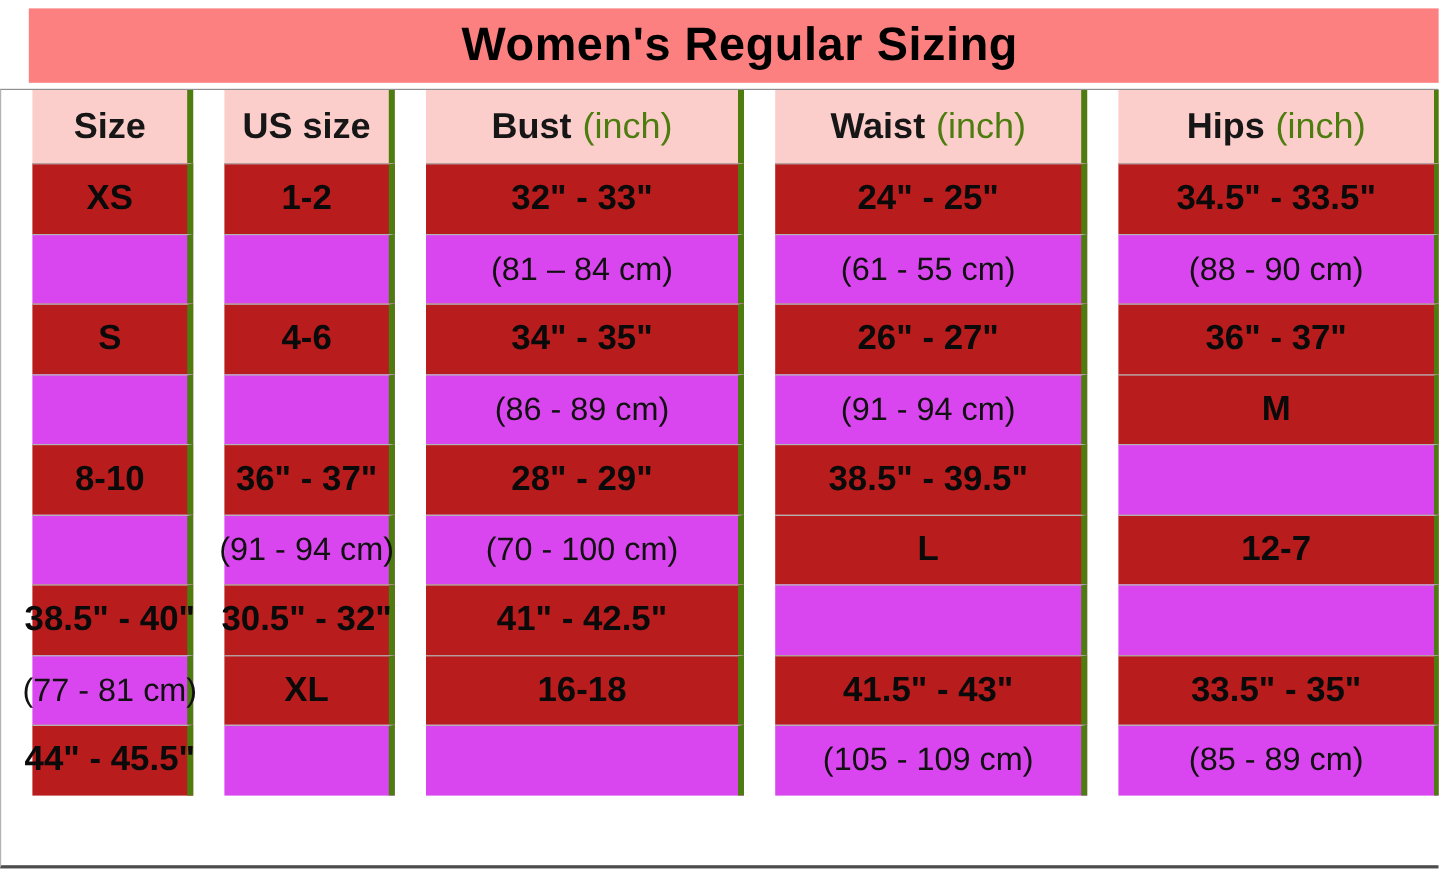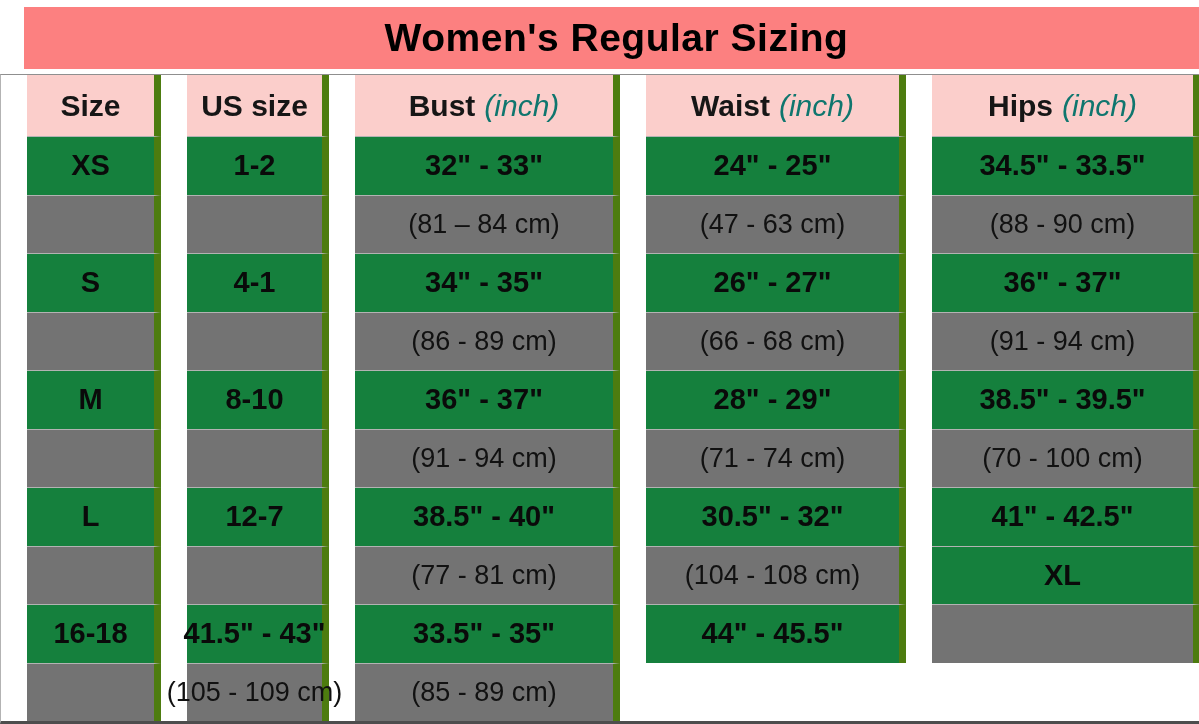--- a/index.html
+++ b/index.html
@@ -41,50 +41,49 @@
     box-sizing: border-box;
     display: grid;
     grid-template-columns: 160px 168px 291px 286px 294px;
     grid-template-rows: 61px repeat(10, 1fr);
     border-top: 1px solid #8f8f8f;
     border-left: 1px solid #b3b3b3;
     border-bottom: 3px solid #4d4d4d;
   }
   .cell {
     box-sizing: border-box;
-    border-right: 7px solid #4d7c0f;
+    border-right: 5px solid #4d7c0f;
     border-top: 1px solid #b3b3b3;
     display: flex;
     align-items: center;
     justify-content: center;
     color: #0a0a0a;
     white-space: nowrap;
     margin-left: 26px;
   }
   .cell.head {
     border-top: none;
     background: #fbcecb;
     font-size: 30px;
     font-weight: bold;
     color: #161616;
   }
   .hunit {
     font-weight: 400;
     margin-left: 9px;
-    color: #0f766e;
-    font-style: italic;
+    color: #4d7c0f;
   }
   .hunit:empty { margin-left: 0; }
   .cell.inch {
-    background: #15803d;
+    background: #b91c1c;
     font-size: 29px;
     font-weight: bold;
   }
   .cell.cm {
-    background: #737373;
+    background: #d946ef;
     font-size: 27px;
     font-weight: 400;
     color: #111111;
   }
 </style>
 </head>
 <body>
 
 <div class="page">
 
@@ -115,54 +114,51 @@
     </div>
 
   <div class="cell inch">XS</div>
   <div class="cell inch">1-2</div>
   <div class="cell inch">32" - 33"</div>
   <div class="cell inch">24" - 25"</div>
   <div class="cell inch">34.5" - 33.5"</div>
   <div class="cell cm"></div>
   <div class="cell cm"></div>
   <div class="cell cm">(81 – 84 cm)</div>
-  <div class="cell cm">(47 - 63 cm)</div>
+  <div class="cell cm">(61 - 55 cm)</div>
   <div class="cell cm">(88 - 90 cm)</div>
 
   <div class="cell inch">S</div>
-  <div class="cell inch">4-1</div>
+  <div class="cell inch">4-6</div>
   <div class="cell inch">34" - 35"</div>
   <div class="cell inch">26" - 27"</div>
   <div class="cell inch">36" - 37"</div>
   <div class="cell cm"></div>
   <div class="cell cm"></div>
   <div class="cell cm">(86 - 89 cm)</div>
-  <div class="cell cm">(66 - 68 cm)</div>
   <div class="cell cm">(91 - 94 cm)</div>
 
   <div class="cell inch">M</div>
   <div class="cell inch">8-10</div>
   <div class="cell inch">36" - 37"</div>
   <div class="cell inch">28" - 29"</div>
   <div class="cell inch">38.5" - 39.5"</div>
   <div class="cell cm"></div>
   <div class="cell cm"></div>
   <div class="cell cm">(91 - 94 cm)</div>
-  <div class="cell cm">(71 - 74 cm)</div>
   <div class="cell cm">(70 - 100 cm)</div>
 
   <div class="cell inch">L</div>
   <div class="cell inch">12-7</div>
   <div class="cell inch">38.5" - 40"</div>
   <div class="cell inch">30.5" - 32"</div>
   <div class="cell inch">41" - 42.5"</div>
   <div class="cell cm"></div>
   <div class="cell cm"></div>
   <div class="cell cm">(77 - 81 cm)</div>
-  <div class="cell cm">(104 - 108 cm)</div>
 
   <div class="cell inch">XL</div>
   <div class="cell inch">16-18</div>
   <div class="cell inch">41.5" - 43"</div>
   <div class="cell inch">33.5" - 35"</div>
   <div class="cell inch">44" - 45.5"</div>
   <div class="cell cm"></div>
   <div class="cell cm"></div>
   <div class="cell cm">(105 - 109 cm)</div>
   <div class="cell cm">(85 - 89 cm)</div>

